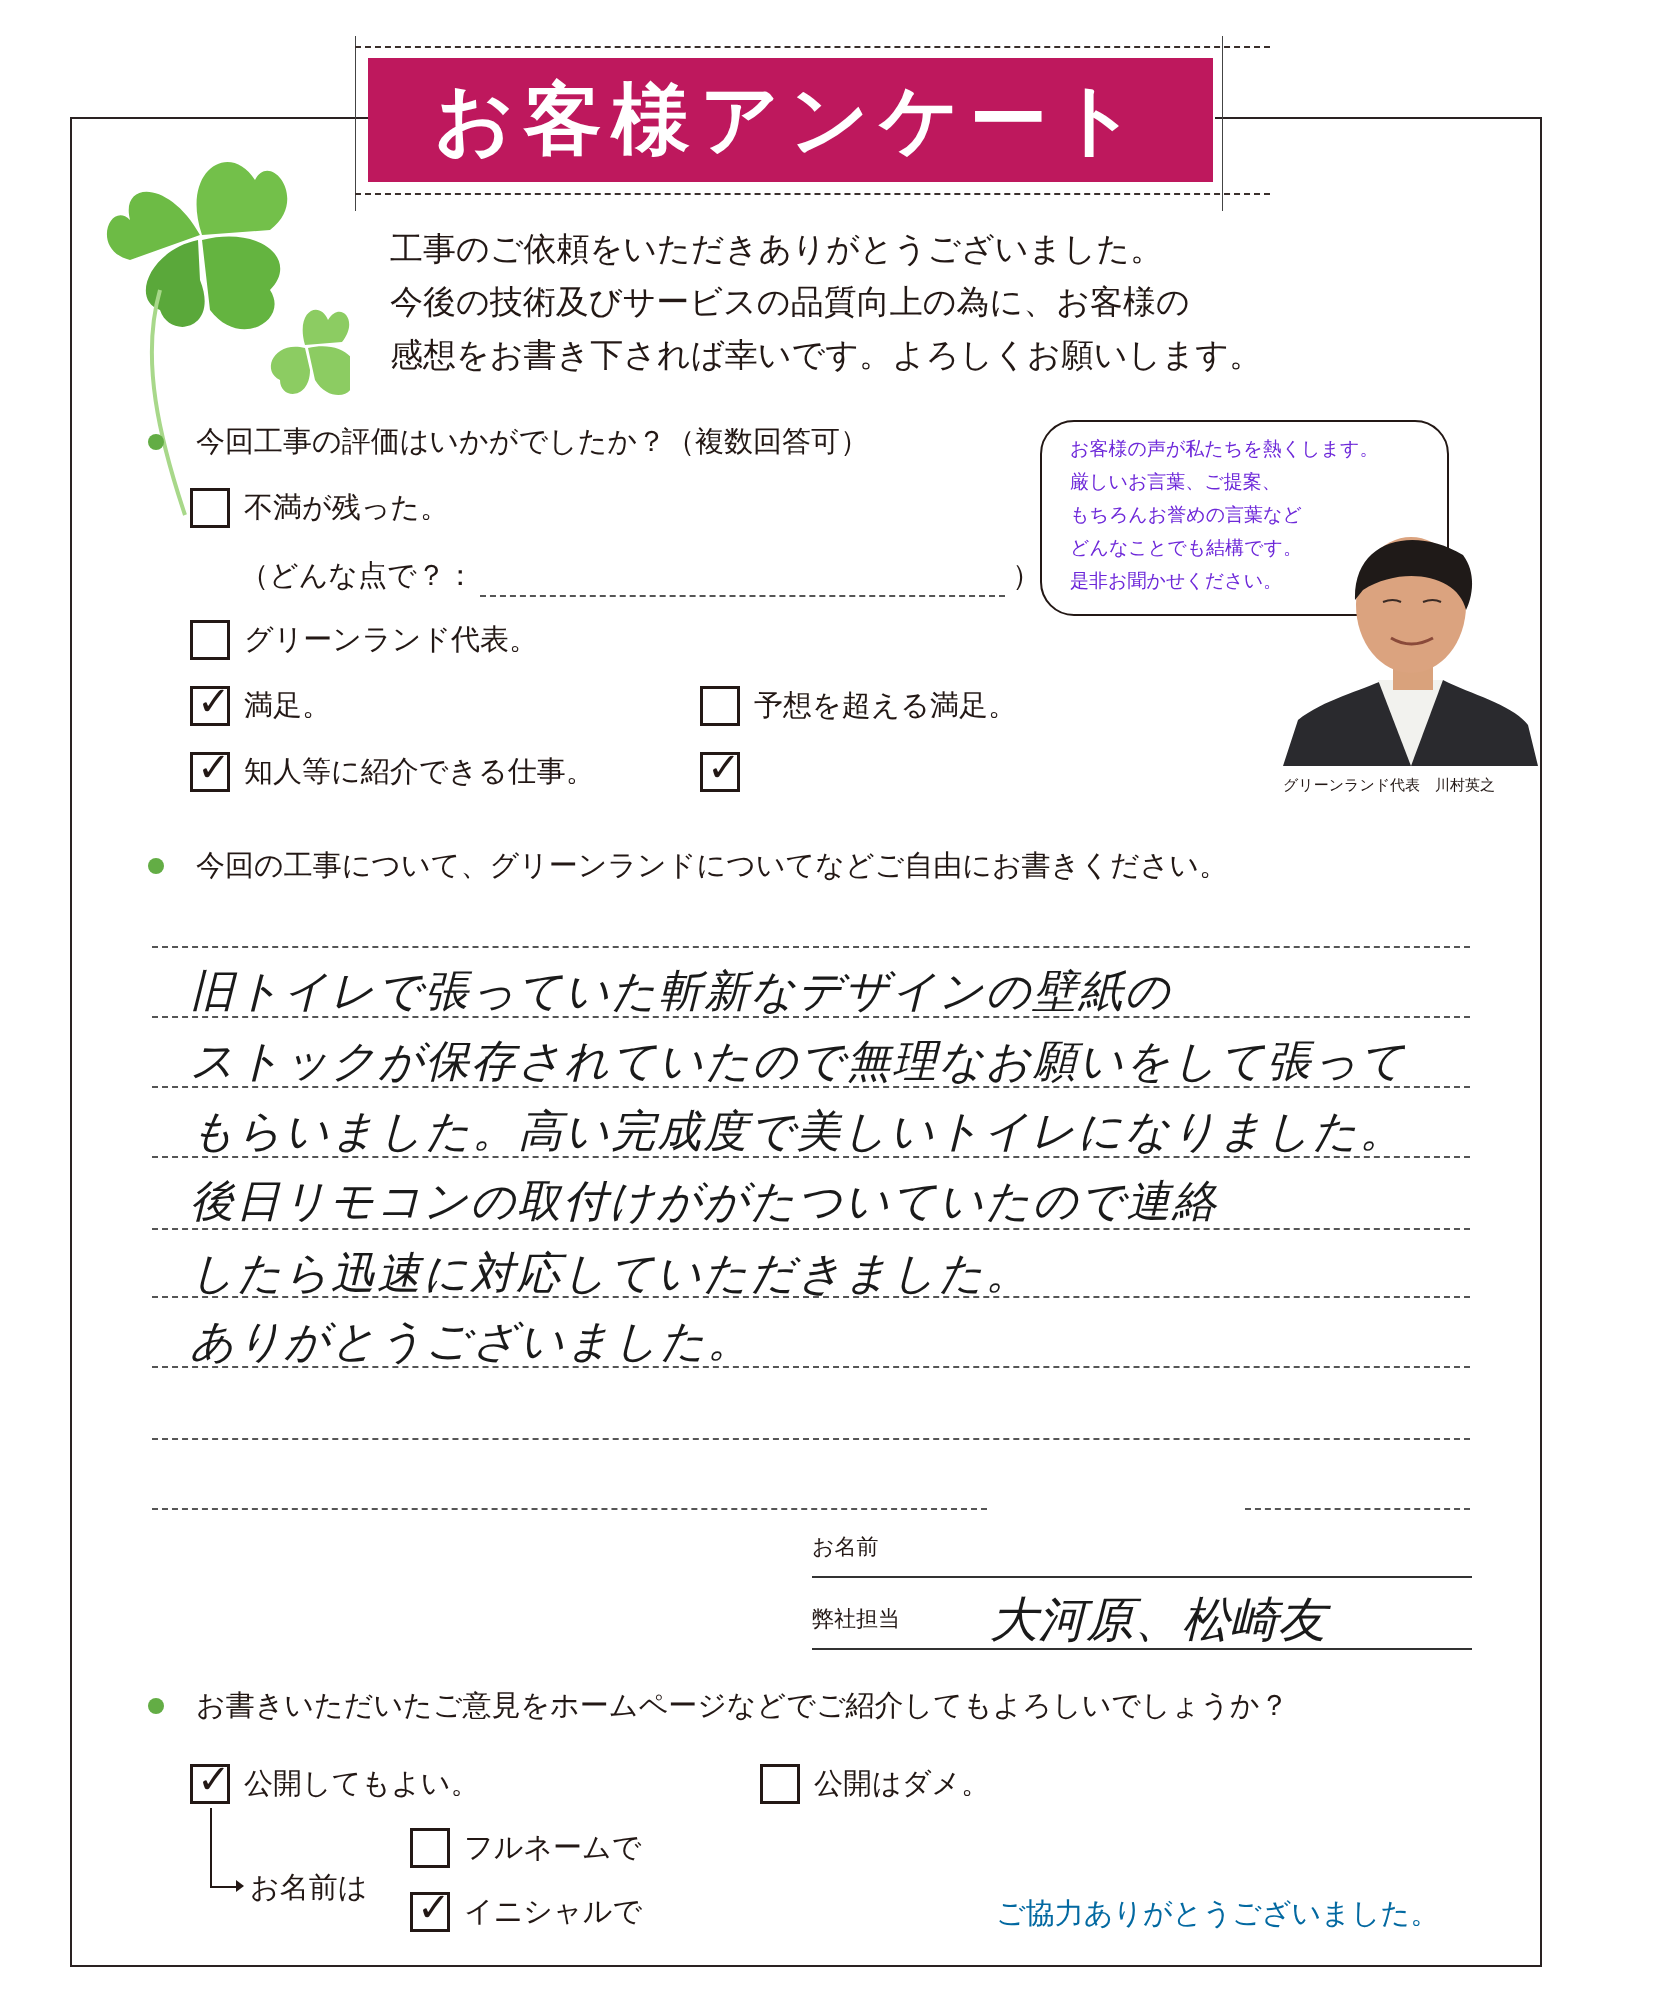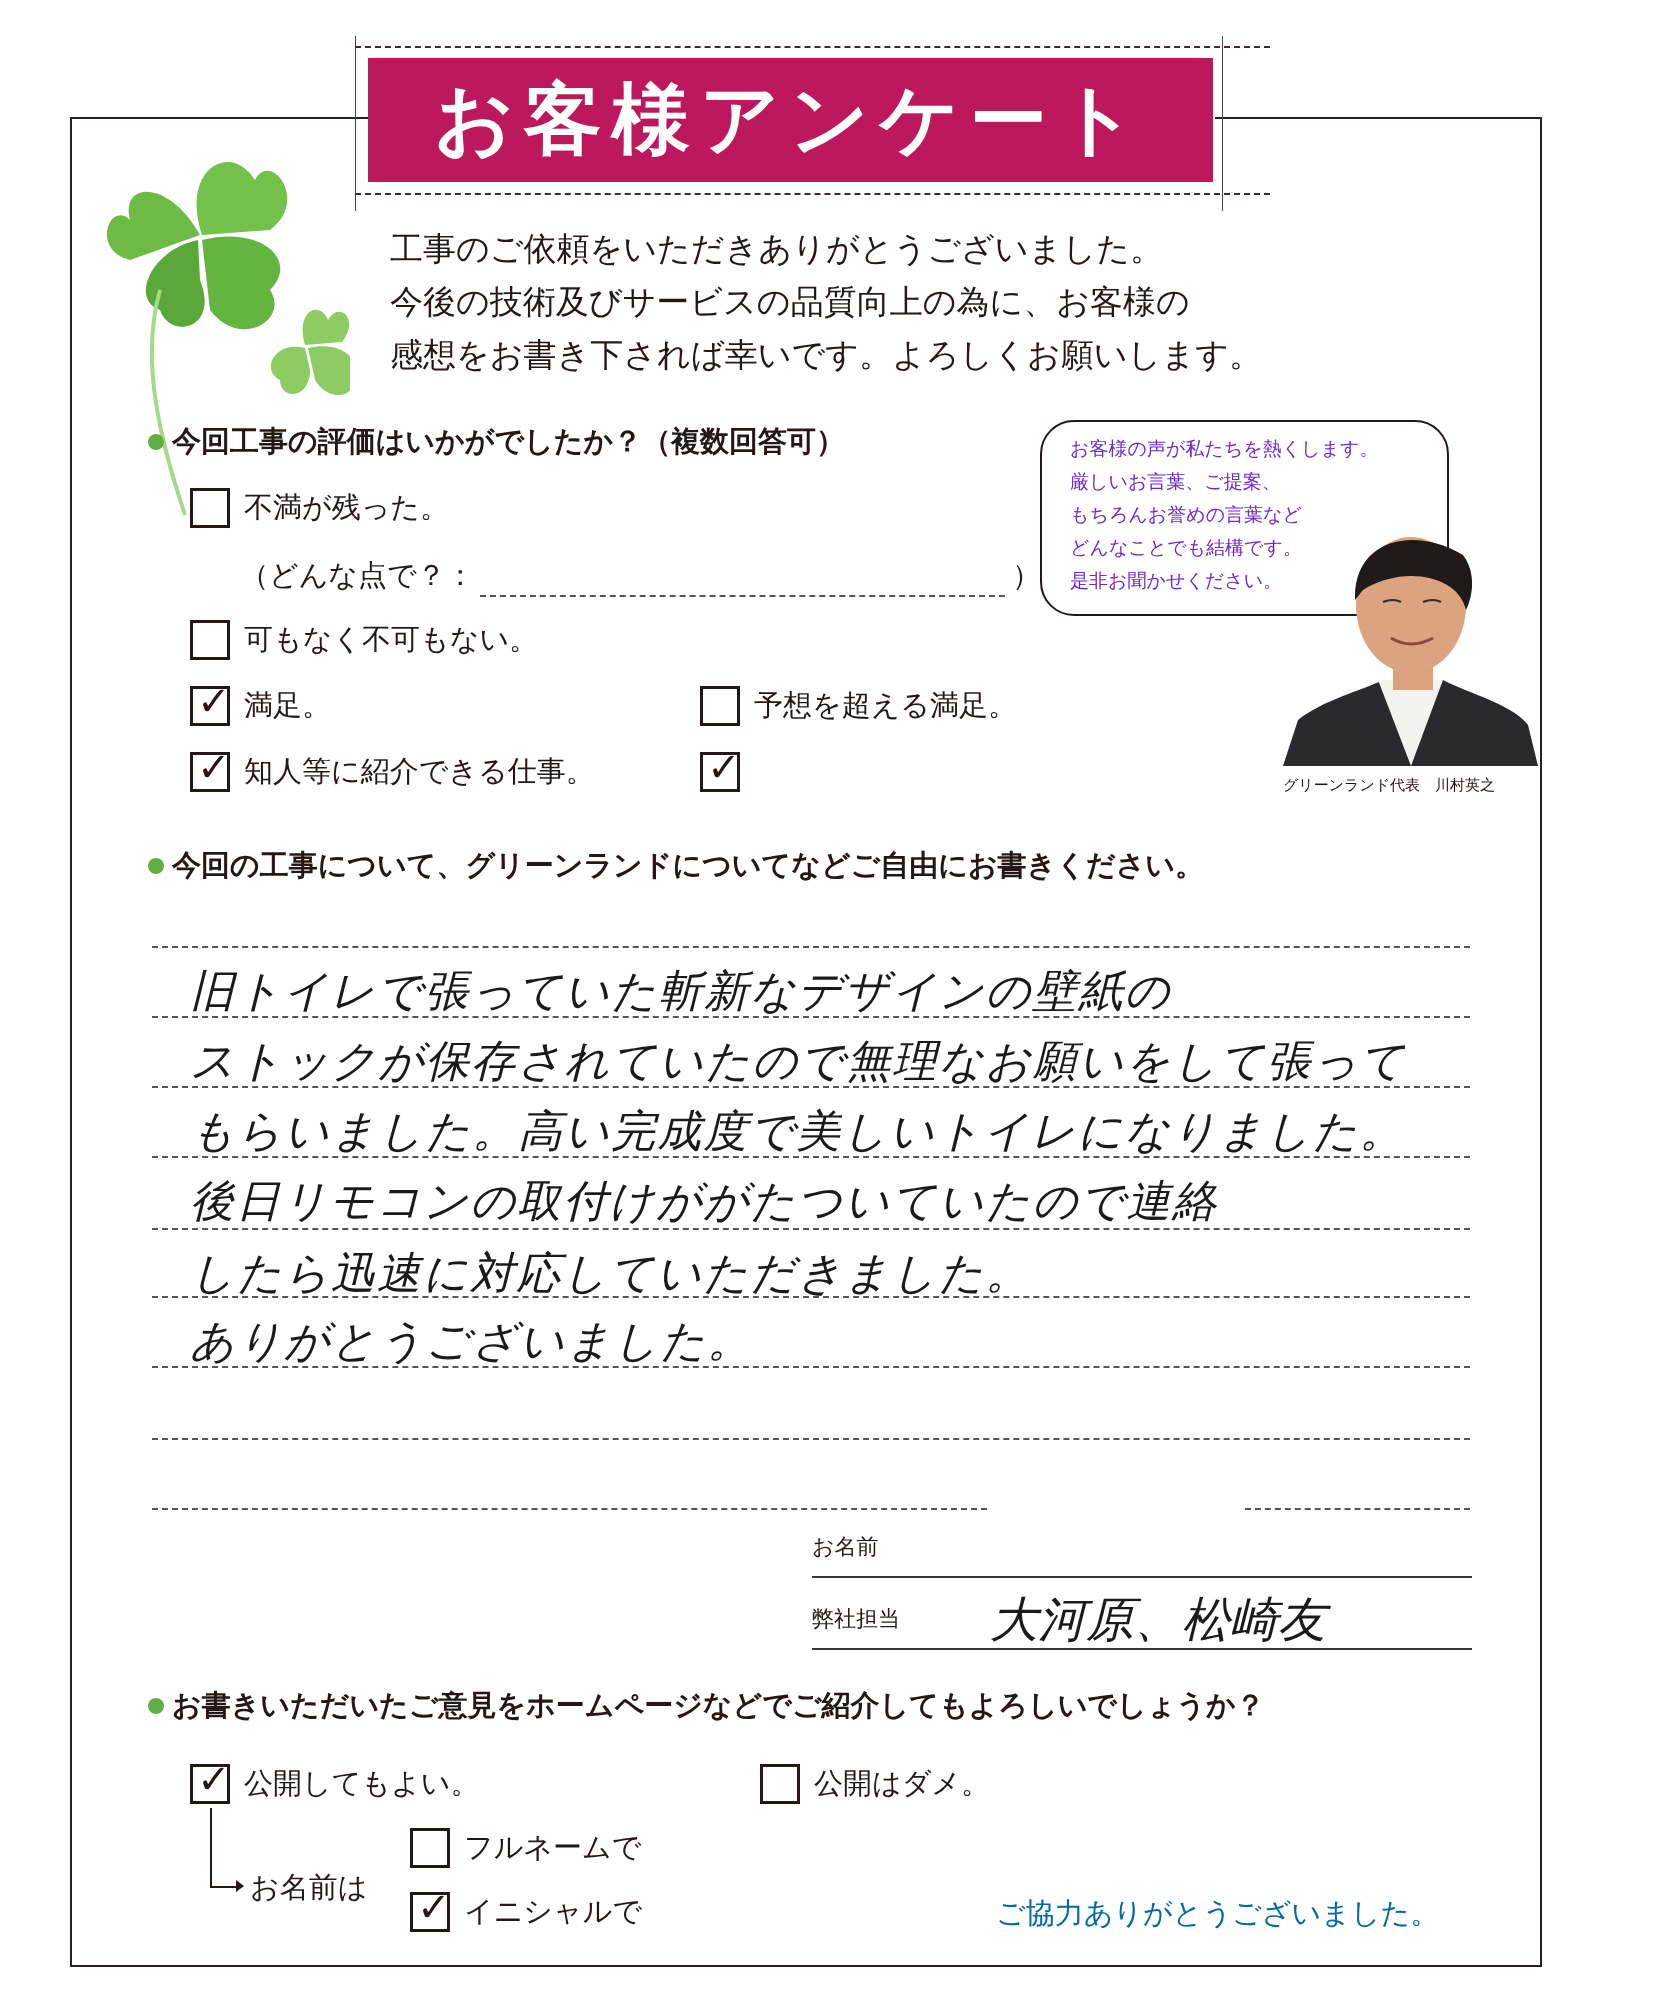--- a/index.html
+++ b/index.html
@@ -20,21 +20,21 @@
   .banner-vline-r { position: absolute; left: 1222px; top: 36px; height: 175px; border-left: 1px solid #444; }
   .banner { position: absolute; left: 368px; top: 58px; width: 845px; height: 124px;
             background: #be185d; color: #ffffff; font-weight: bold; font-size: 78px;
             letter-spacing: 10px; display: flex; align-items: center; justify-content: center; }
 
   
   .clover { position: absolute; }
 
   .intro { position: absolute; left: 390px; top: 222px; font-size: 33px; line-height: 53px; font-weight: normal; color: #231815; }
 
-  .q-title { position: absolute; font-size: 29px; font-weight: bold; color: #231815; display: flex; align-items: center; }
+  .q-title { position: absolute; font-size: 29px; font-weight: normal; color: #231815; display: flex; align-items: center; gap: 24px; }
   .dot { width: 16px; height: 16px; border-radius: 50%; background: #63ad45; margin-right: 8px; display: inline-block; }
 
   .opt { position: absolute; display: flex; align-items: center; font-size: 29px; color: #231815; }
   .box { width: 40px; height: 40px; border: 3px solid #231815; box-sizing: border-box; margin-right: 14px; position: relative; background: #fff; }
   .box .check { position: absolute; left: 4px; top: -8px; font-size: 40px; line-height: 40px; font-family: "DejaVu Sans", sans-serif; color: #231815; font-weight: normal; }
 
   .dash { position: absolute; height: 0; border-top: 2px dashed #555; }
   .solid { position: absolute; height: 0; border-top: 2px solid #333; }
 
   .speech { position: absolute; left: 1040px; top: 420px; width: 405px; height: 192px; border: 2px solid #231815;
@@ -123,21 +123,21 @@
 <div class="opt" style="left:240px; top:556px;">
   <span>（どんな点で？：</span>
 </div>
 <div class="dash" style="left:480px; top:595px; width:525px;"></div>
 <div class="opt" style="left:1012px; top:556px;">
   <span>）</span>
 </div>
 
 <div class="opt" style="left:190px; top:620px;">
   <span class="box"></span>
-  <span>可もなく不可もない。</span>
+  <span>グリーンランド代表。</span>
 </div>
 
 <div class="opt" style="left:190px; top:686px;">
   <span class="box">
       <span class="check">✓</span>
     </span>
   <span>満足。</span>
 </div>
 
 <div class="opt" style="left:700px; top:686px;">

